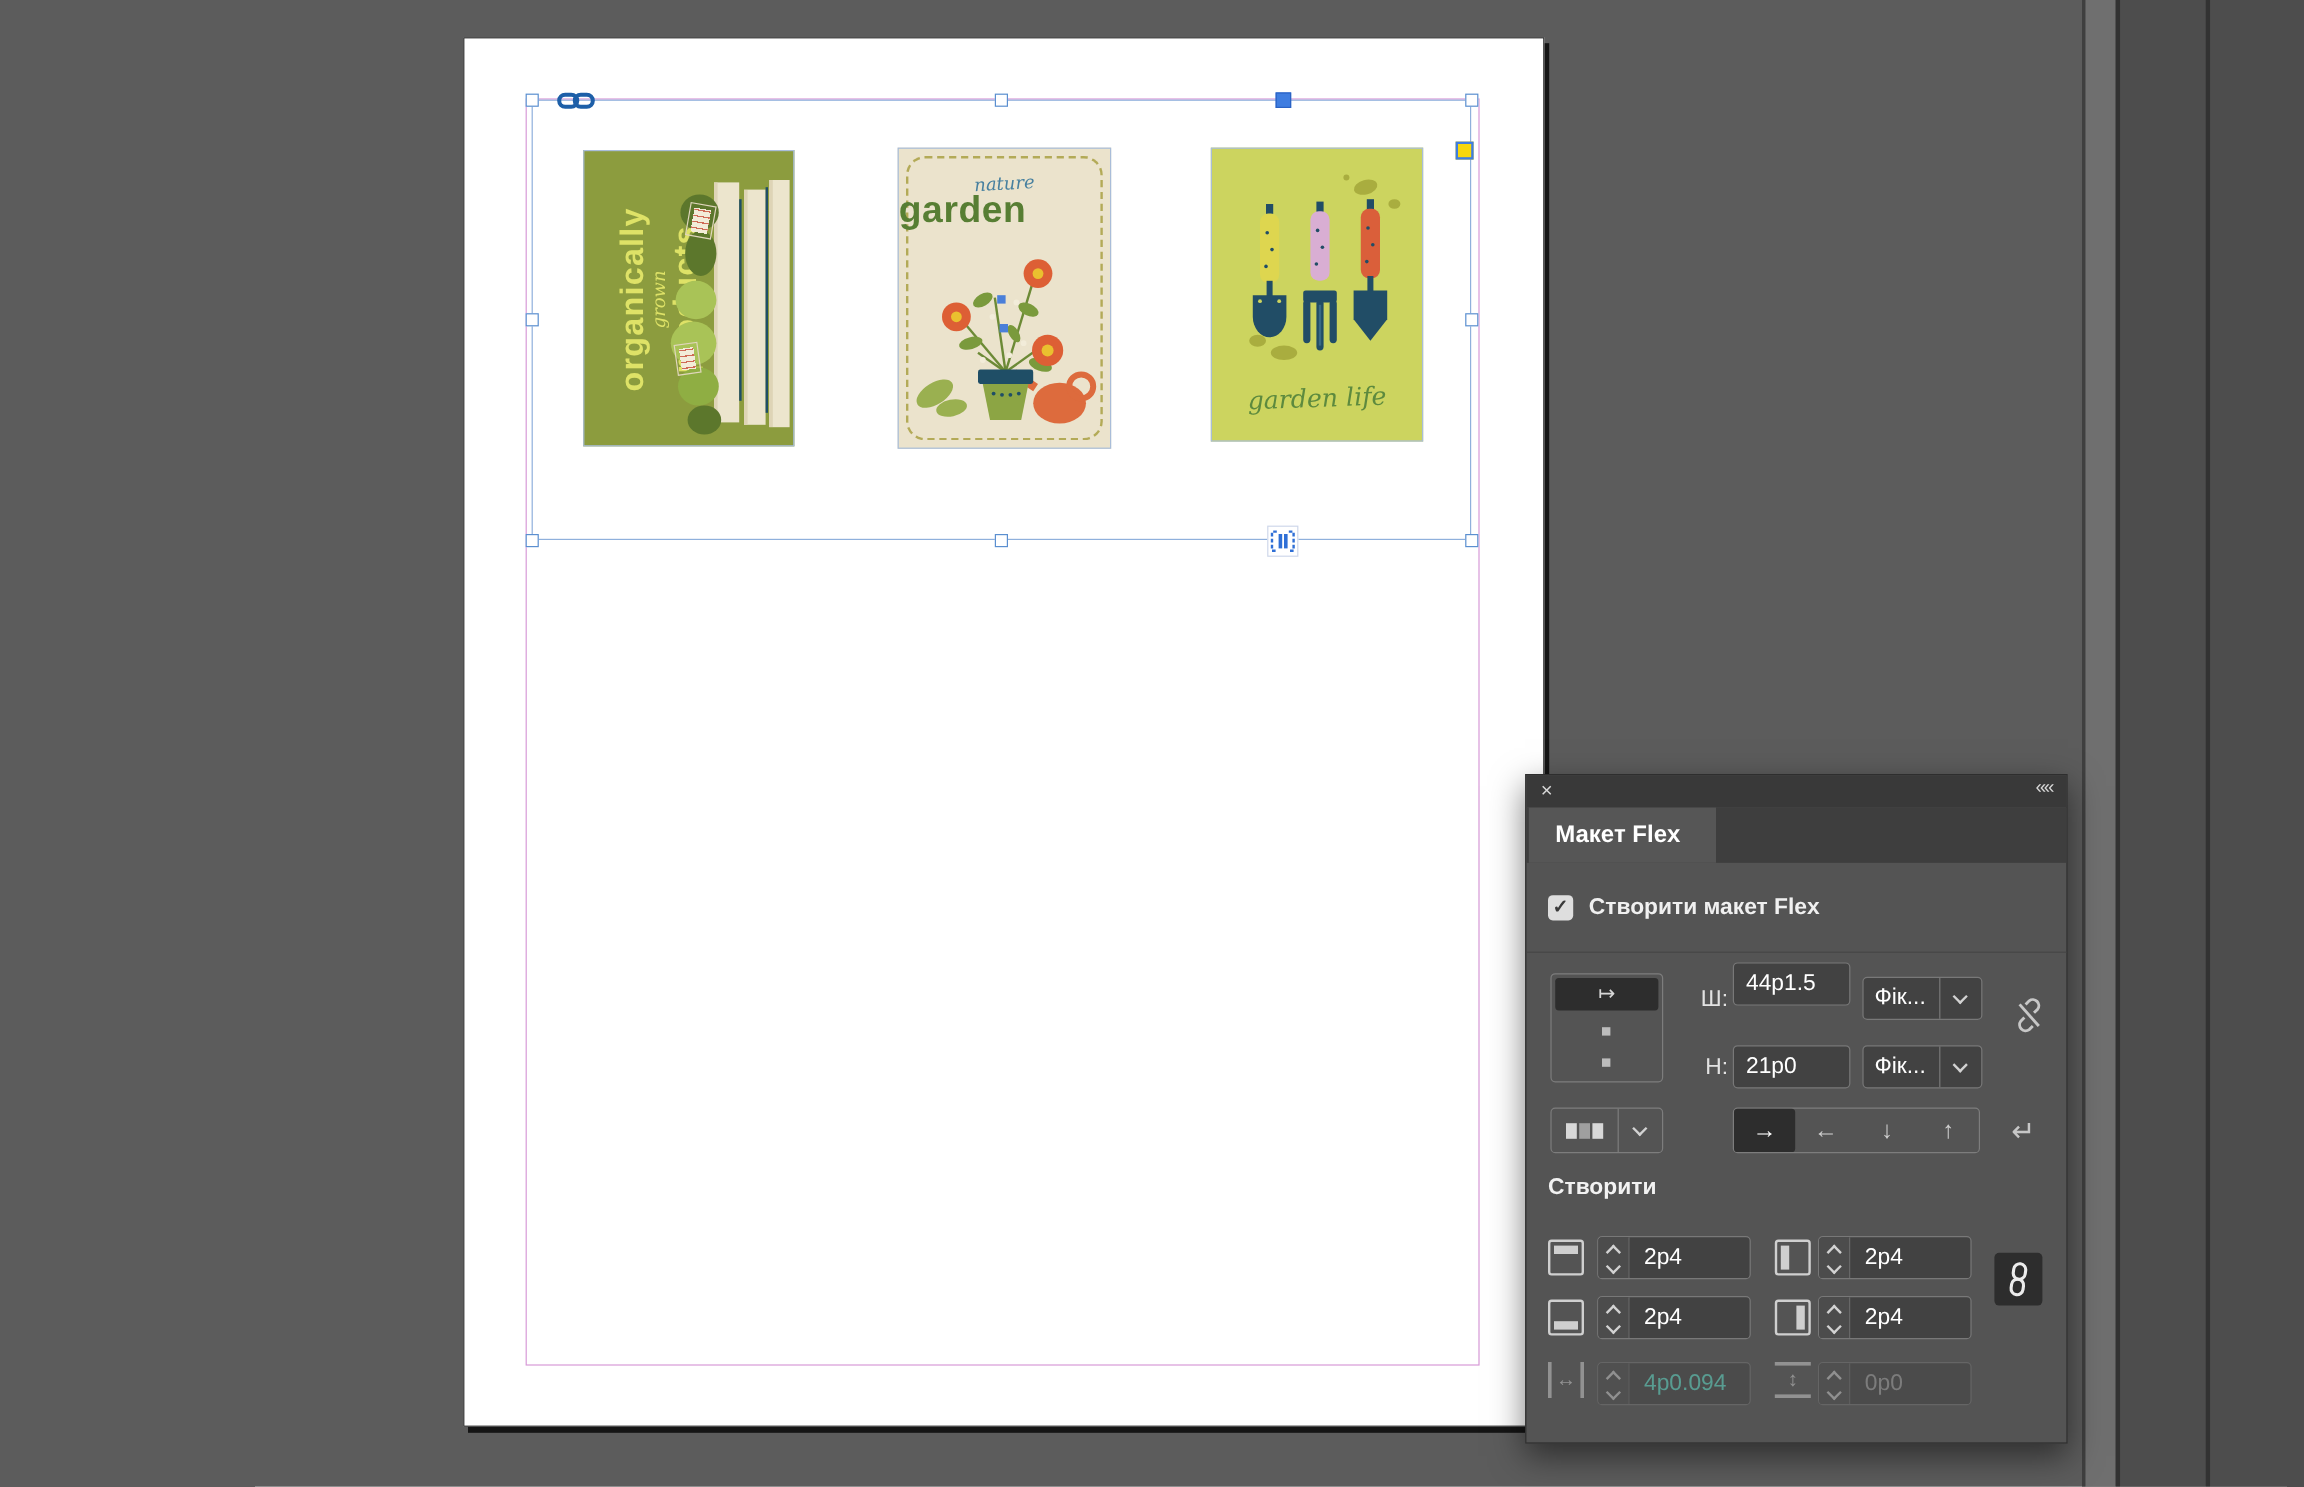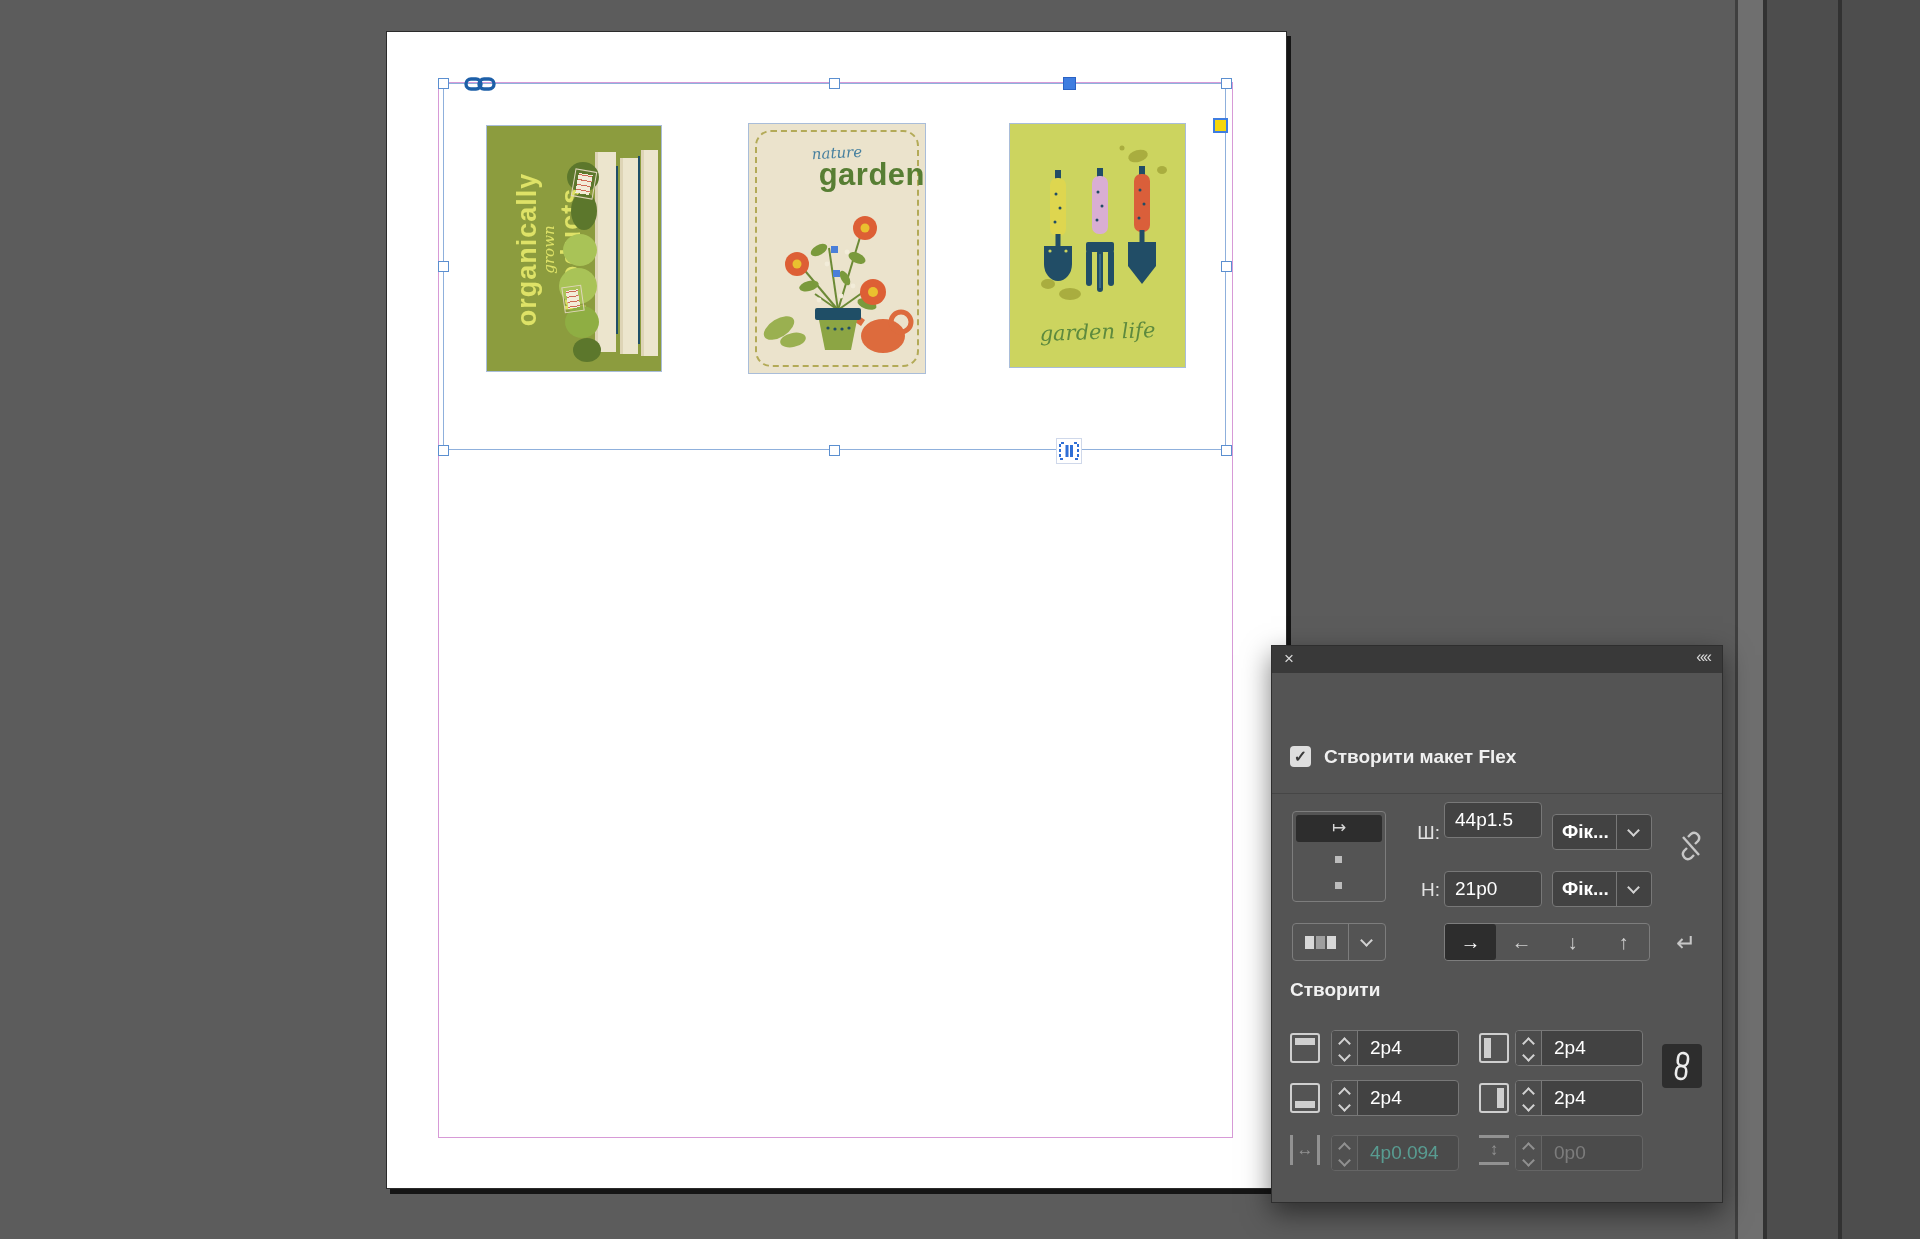--- a/index.html
+++ b/index.html
@@ -40,21 +40,21 @@
   .blob { position:absolute; border-radius:50%; }
   .sign { position:absolute; background:#f2ecd8; border:1px solid #e0d6bc;
           background-image:repeating-linear-gradient(180deg, transparent 0 4px, #cf6a55 4px 5px);
           background-clip:content-box; padding:3px; }
 
   .dashed-frame { position:absolute; left:6px; top:6px; right:6px; bottom:6px;
                   border:2px dashed #b3aa57; border-radius:16px; }
   .nature-script { position:absolute; left:0; right:0; top:20px; text-align:center;
                    font-family:"DejaVu Serif",serif; font-style:italic; font-size:15px;
                    color:#47809f; transform:rotate(-3deg); }
-  .garden-title { position:absolute; left:0; right:0; top:33px; text-align:right;
+  .garden-title { position:absolute; left:0; right:0; top:33px; text-align:left;
                   font-weight:bold; font-size:31px; color:#577e33; letter-spacing:0.5px; }
   .caption-script { position:absolute; left:0; right:0; top:196px; text-align:center;
                     font-family:"DejaVu Serif",serif; font-style:italic; font-size:21px;
                     color:#5d8a3e; transform:rotate(-2deg); }
 
   
   #panel { left:1271px; top:645px; width:452px; height:558px; background:#545454;
            border:1px solid #2e2e2e; box-shadow:0 10px 26px rgba(0,0,0,0.5); }
   #panel-header { position:absolute; left:0; top:0; right:0; height:27px; background:#393939;
                   color:#d8d8d8; }
@@ -73,21 +73,21 @@
   .flow-row1 { position:absolute; left:3px; top:3px; right:3px; height:27px; background:#2d2d2d;
                border-radius:3px; color:#d6d6d6; font-size:17px; text-align:center; line-height:26px; }
   .flow-dot { position:absolute; left:50%; width:7px; height:7px; margin-left:-4px; background:#bcbcbc; }
 
   .plabel { position:absolute; width:38px; text-align:right; font-size:19px; color:#e2e2e2; }
   .pinput { position:absolute; width:98px; height:36px; background:#424242; border:1px solid #787878;
             border-radius:4px; color:#ffffff; font-size:19px; padding:0 0 0 10px;
             font-family:"Liberation Sans",sans-serif; outline:none; }
   .pselect { position:absolute; width:100px; height:36px; background:#424242; border:1px solid #787878;
              border-radius:4px; color:#ffffff; font-size:19px; display:flex; }
-  .pselect .txt { width:63px; line-height:34px; padding-left:9px; overflow:hidden;font-weight:bold; }
+  .pselect .txt { width:63px; line-height:34px; padding-left:9px; overflow:hidden; }
   .pselect .chev { flex:1; border-left:1px solid #787878; position:relative; }
 
   .chev-down, .chev-up { position:absolute; width:9px; height:9px; border-left:2px solid #d2d2d2;
                          border-top:2px solid #d2d2d2; }
   .chev-down { transform:rotate(225deg); }
   .chev-up { transform:rotate(45deg); }
 
   .wrap-btn { position:absolute; left:20px; top:277px; width:94px; height:38px;
               border:1px solid #7d7d7d; border-radius:4px; display:flex; }
   .wrap-icon { width:56px; position:relative; border-right:1px solid #7d7d7d;
@@ -271,20 +271,23 @@
         </svg>
       </div>
     </div>
   </div>
 
   <div id="panel" class="abs">
     <div id="panel-header">
       <span id="panel-close">×</span>
       <span id="panel-collapse">««</span>
     </div>
+    <div id="tab-strip">
+      <div id="tab-active">Макет Flex</div>
+    </div>
 
     <div class="pcheck">✓</div>
     <div class="pcheck-label">Створити макет Flex</div>
     <div class="pdivider"></div>
 
     <div class="flow-widget">
       <div class="flow-row1">↦</div>
       <div class="flow-dot" style="top:44px"></div>
       <div class="flow-dot" style="top:70px"></div>
     </div>

